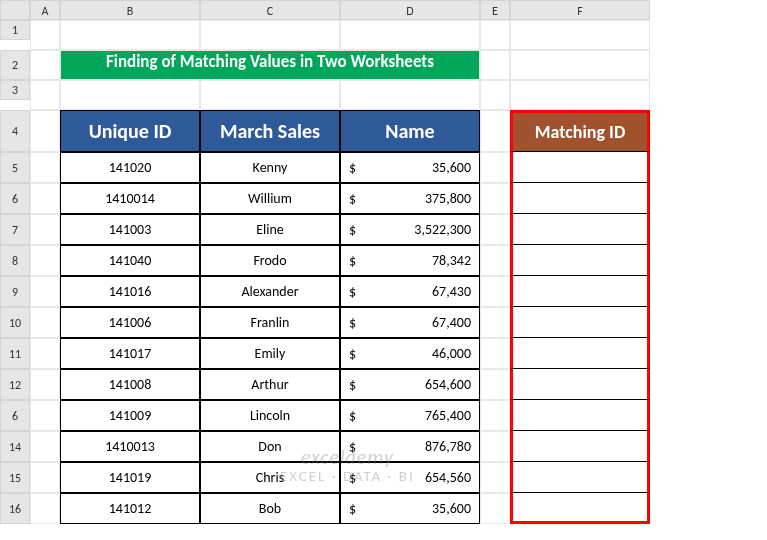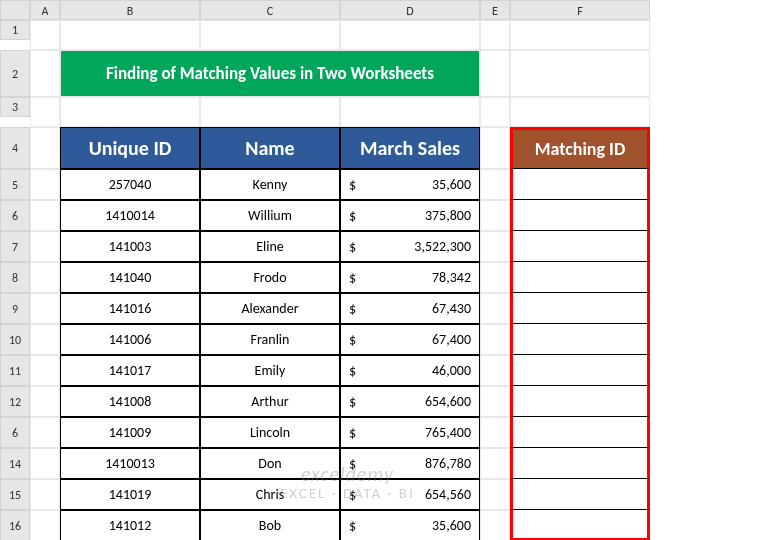--- a/index.html
+++ b/index.html
@@ -40,21 +40,21 @@
     border: 1px solid #e8e8e8;
     min-height: 30px;
   }
   .title {
     grid-column: 3 / span 3;
     background: #00a65a;
     color: #fff;
     font-weight: bold;
     font-size: 17px;
     text-align: center;
-    padding: 12px 4px;
+    padding: 0 4px;
     border: 1px solid #e8e8e8;
   }
   .thcell {
     background: #2e5a99;
     color: #fff;
     font-weight: bold;
     text-align: center;
     padding: 8px 4px;
     border: 1px solid #000;
     font-size: 20px;
@@ -141,28 +141,28 @@
   <div class="cell row1"></div>
   <div class="cell row1"></div>
   <div class="cell row1"></div>
   <div class="cell row1"></div>
   <div class="cell row1"></div>
   <div class="cell row1"></div>
 
   <div class="rowhdr">4</div>
   <div class="cell"></div>
   <div class="thcell">Unique ID</div>
+  <div class="thcell">March Sales</div>
   <div class="thcell">Name</div>
-  <div class="thcell">March Sales</div>
   <div class="cell"></div>
   <div class="thcell2">Matching ID</div>
 
   <div class="rowhdr">5</div>
   <div class="cell"></div>
-  <div class="dcell">257040</div>
+  <div class="dcell">141020</div>
   <div class="dcell">Kenny</div>
   <div class="money">
       <span>$</span>
       <span>35,600</span>
     </div>
   <div class="cell"></div>
   <div class="mcell"></div>
 
   <div class="rowhdr">6</div>
   <div class="cell"></div>

